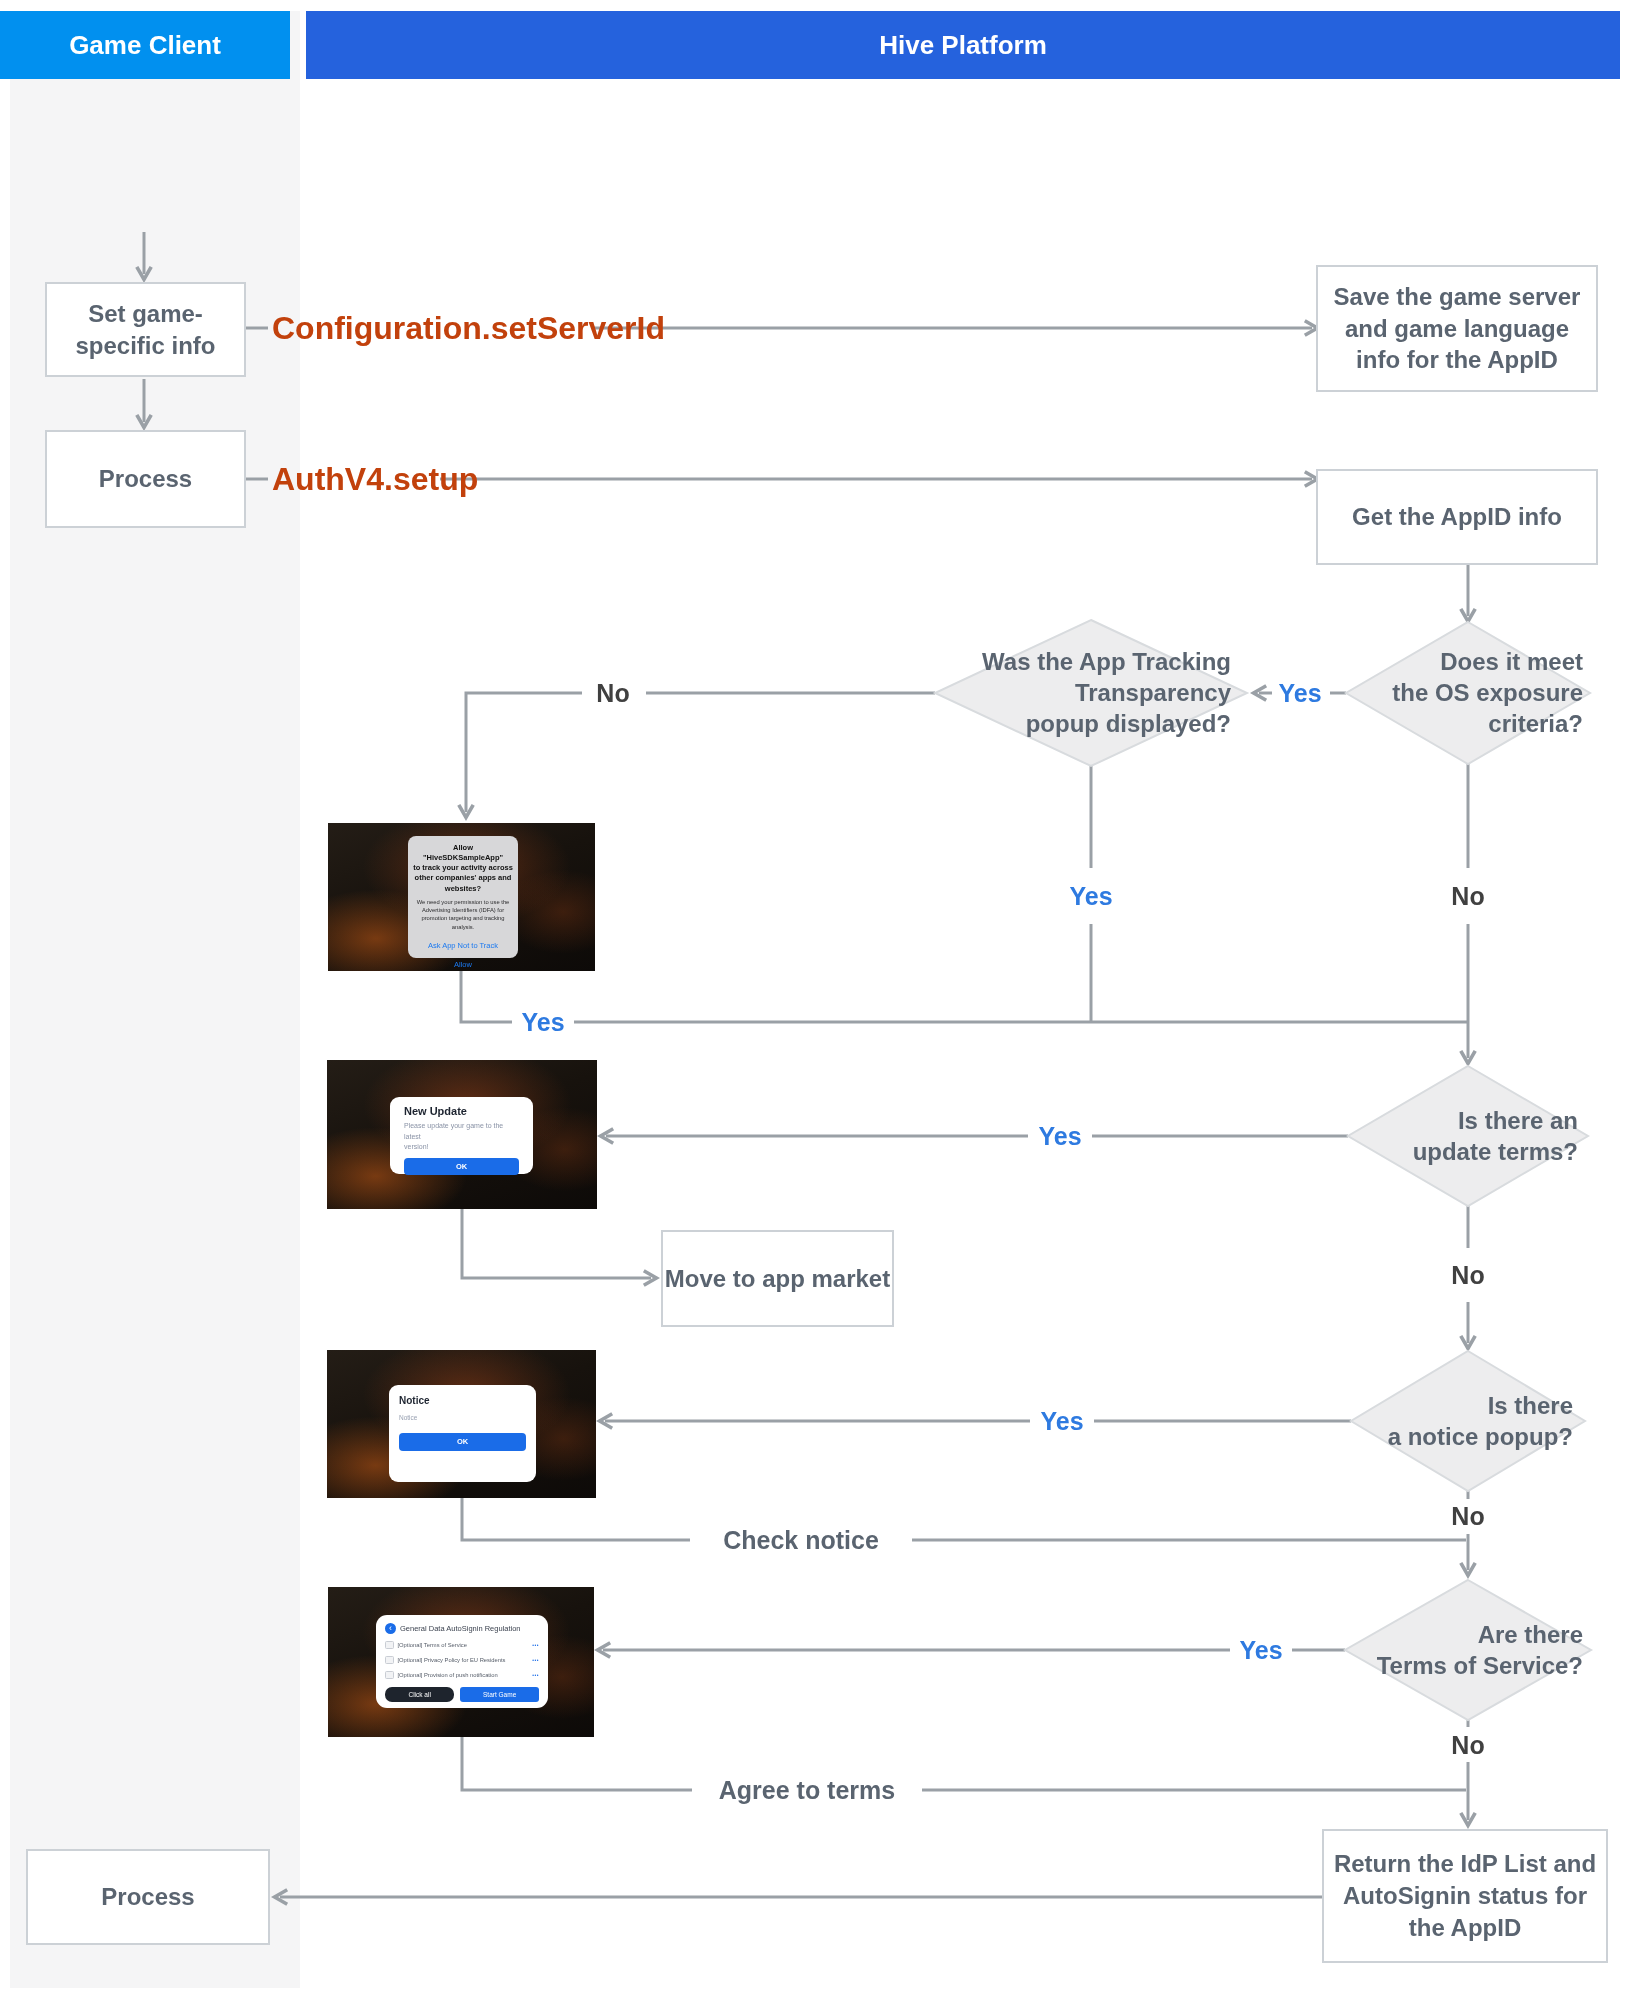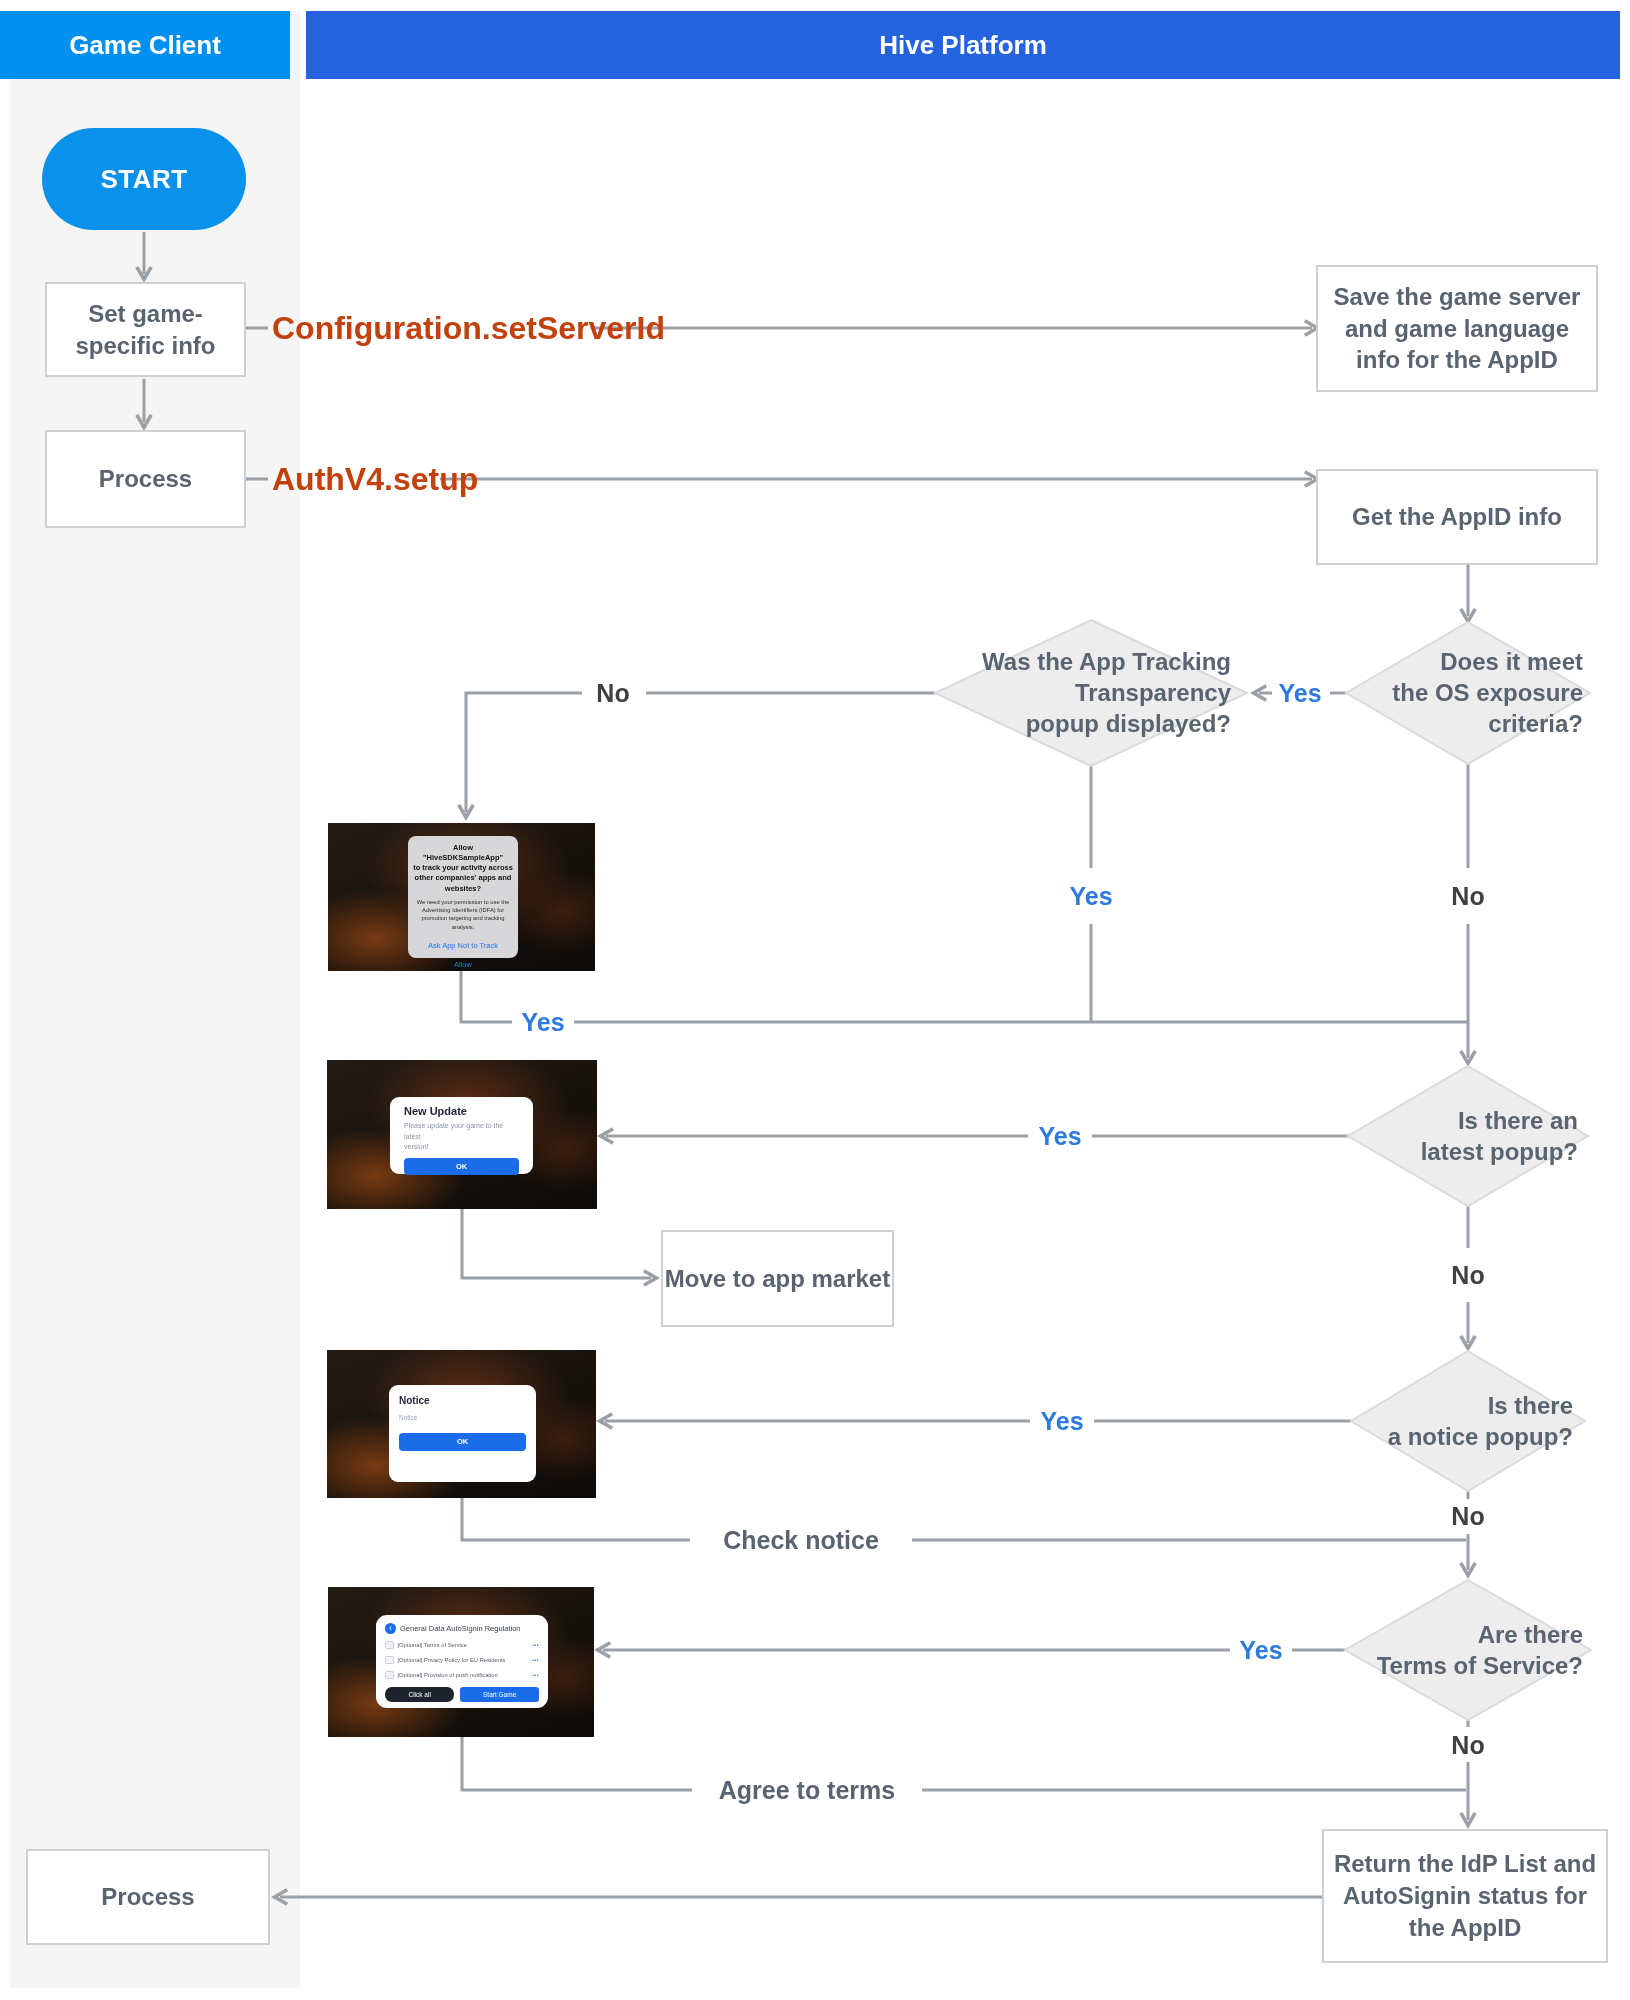--- a/index.html
+++ b/index.html
@@ -151,44 +151,41 @@
     </g>
     <g fill="#ededee" stroke="#d8dbde" stroke-width="2">
       <polygon points="1468,622 1590,693 1468,764 1346,693"></polygon>
       <polygon points="1091,620 1247,693 1091,766 935,693"></polygon>
       <polygon points="1468,1066 1588,1136 1468,1206 1348,1136"></polygon>
       <polygon points="1468,1351 1585,1421 1468,1491 1351,1421"></polygon>
       <polygon points="1468,1580 1591,1650 1468,1720 1345,1650"></polygon>
     </g>
   </svg>
 
-  <div class="abs" id="start">
-    <span>START</span>
-  </div>
   <div class="abs node" id="box-setinfo">Set game-
 specific info</div>
   <div class="abs node" id="box-process-top">Process</div>
   <div class="abs node" id="box-save">Save the game server
 and game language
 info for the AppID</div>
   <div class="abs node" id="box-getappid">Get the AppID info</div>
   <div class="abs node" id="box-market">Move to app market</div>
   <div class="abs node" id="box-return">Return the IdP List and
 AutoSignin status for
 the AppID</div>
   <div class="abs node" id="box-process-bottom">Process</div>
 
   <div class="abs dtext" style="left:1468px;top:693px;width:230px">Does it meet
 the OS exposure
 criteria?</div>
   <div class="abs dtext" style="left:1091px;top:693px;width:280px">Was the App Tracking
 Transparency
 popup displayed?</div>
   <div class="abs dtext" style="left:1468px;top:1136px;width:220px">Is there an
-latest popup?</div>
+update terms?</div>
   <div class="abs dtext" style="left:1468px;top:1421px;width:210px">Is there
 a notice popup?</div>
   <div class="abs dtext" style="left:1468px;top:1650px;width:230px">Are there
 Terms of Service?</div>
 
   <div class="abs api" style="left:272px;top:328px">Configuration.setServerId</div>
   <div class="abs api" style="left:272px;top:479px">AuthV4.setup</div>
 
   <div class="abs elabel yes" style="left:1300px;top:693px">Yes</div>
   <div class="abs elabel no" style="left:613px;top:693px">No</div>

